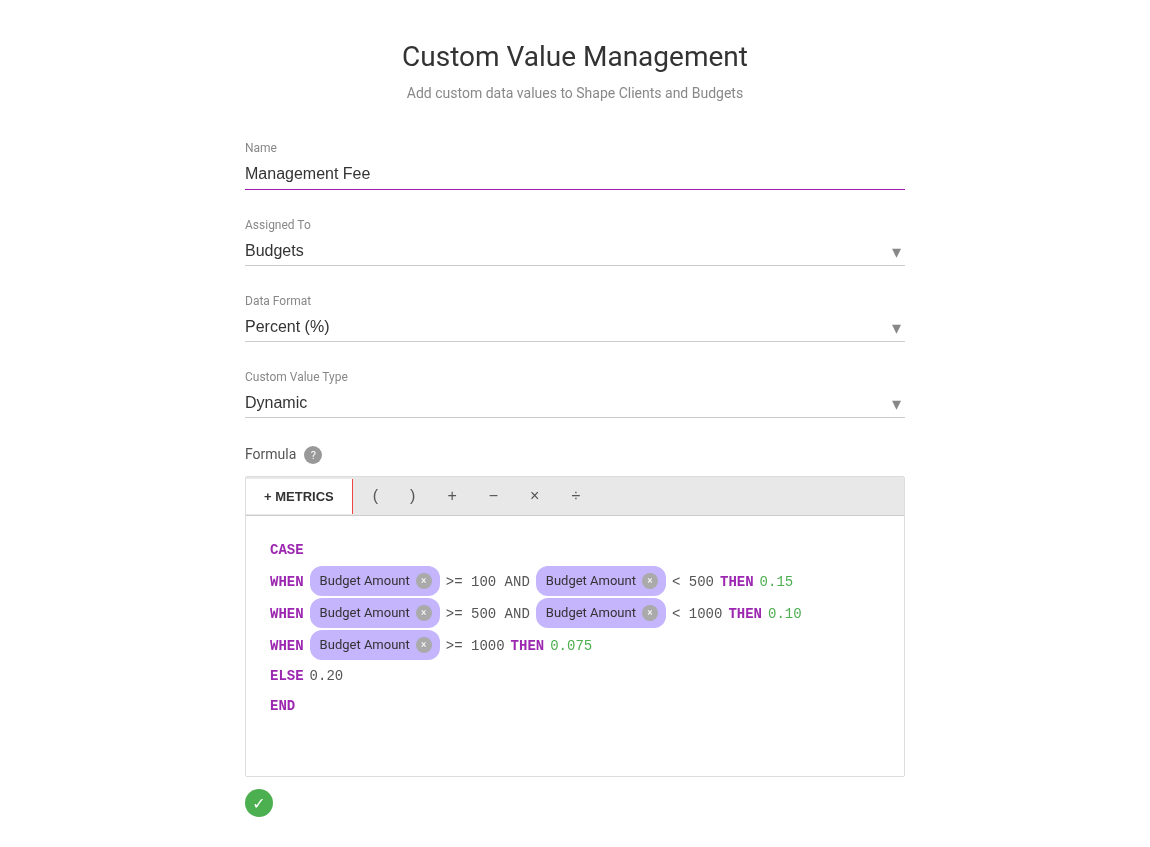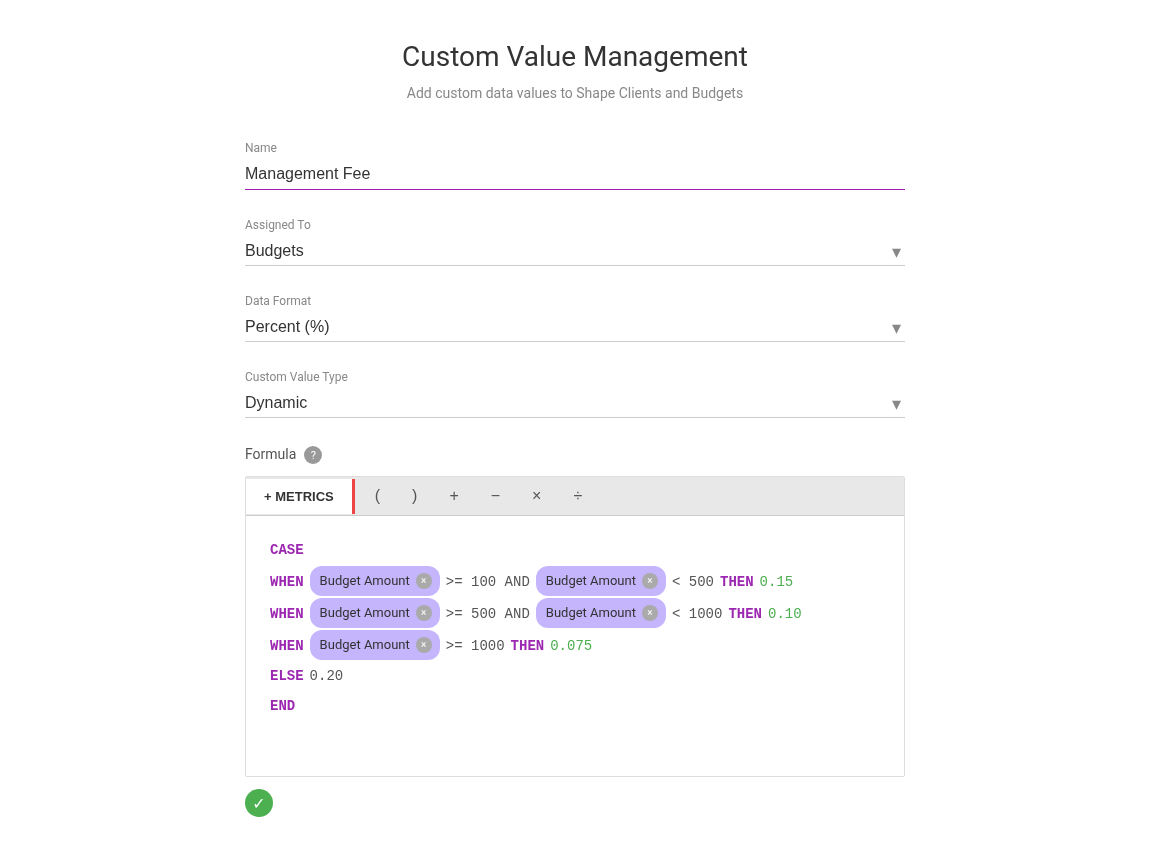--- a/index.html
+++ b/index.html
@@ -140,21 +140,21 @@
     }
 
     .metrics-btn {
       background: #fff;
       border: none;
       padding: 10px 18px;
       font-size: 13px;
       font-weight: 600;
       color: #333;
       cursor: pointer;
-      border-right: 3px solid #ef4444;
+      border-right: 1px solid #ef4444;
       height: 100%;
       white-space: nowrap;
     }
 
     .toolbar-ops {
       display: flex;
       align-items: center;
       padding: 8px 16px;
       gap: 24px;
     }

